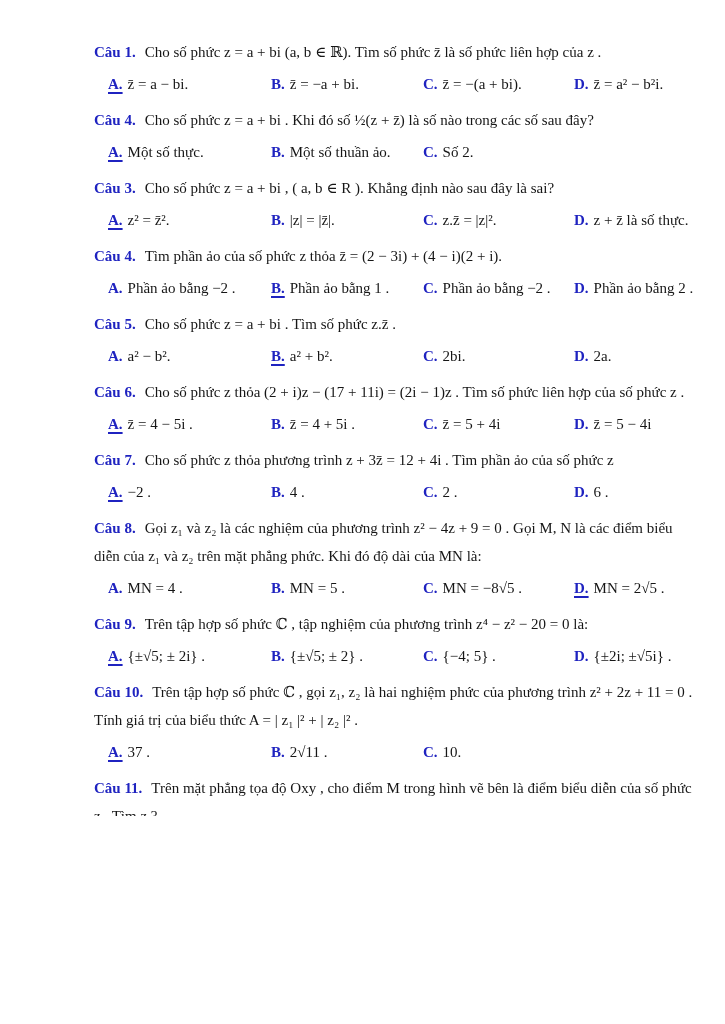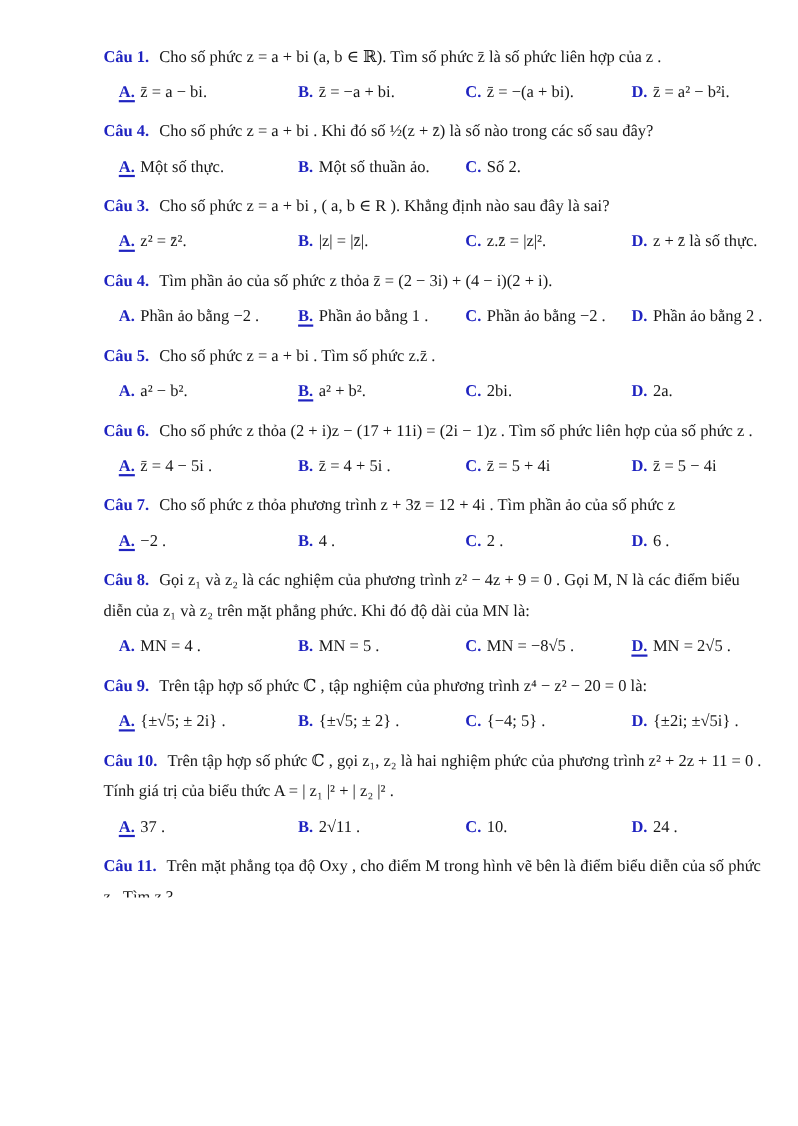--- a/index.html
+++ b/index.html
@@ -133,20 +133,19 @@
         <span class="answer"><span class="a-letter">C.</span><span class="a-text">{−4; 5} .</span></span>
         <span class="answer"><span class="a-letter">D.</span><span class="a-text">{±2i; ±√5i} .</span></span>
       </div>
   </div>
     <div class="question">
     <div class="q-par"><span class="q-label">Câu 10.</span><span class="q-text">Trên tập hợp số phức ℂ , gọi z₁, z₂ là hai nghiệm phức của phương trình z² + 2z + 11 = 0 . Tính giá trị của biểu thức A = | z₁ |² + | z₂ |² .</span></div>
     <div class="answers">
         <span class="answer"><span class="a-letter correct">A.</span><span class="a-text">37 .</span></span>
         <span class="answer"><span class="a-letter">B.</span><span class="a-text">2√11 .</span></span>
         <span class="answer"><span class="a-letter">C.</span><span class="a-text">10.</span></span>
-        <span class="answer"><span class="a-letter">D.</span><span class="a-text">24 .</span></span>
       </div>
   </div>
     <div class="question">
     <div class="q-par"><span class="q-label">Câu 11.</span><span class="q-text">Trên mặt phẳng tọa độ Oxy , cho điểm M trong hình vẽ bên là điểm biểu diễn của số phức z . Tìm z ?</span></div>
 
   </div>
   </div>
 
 </body></html>

